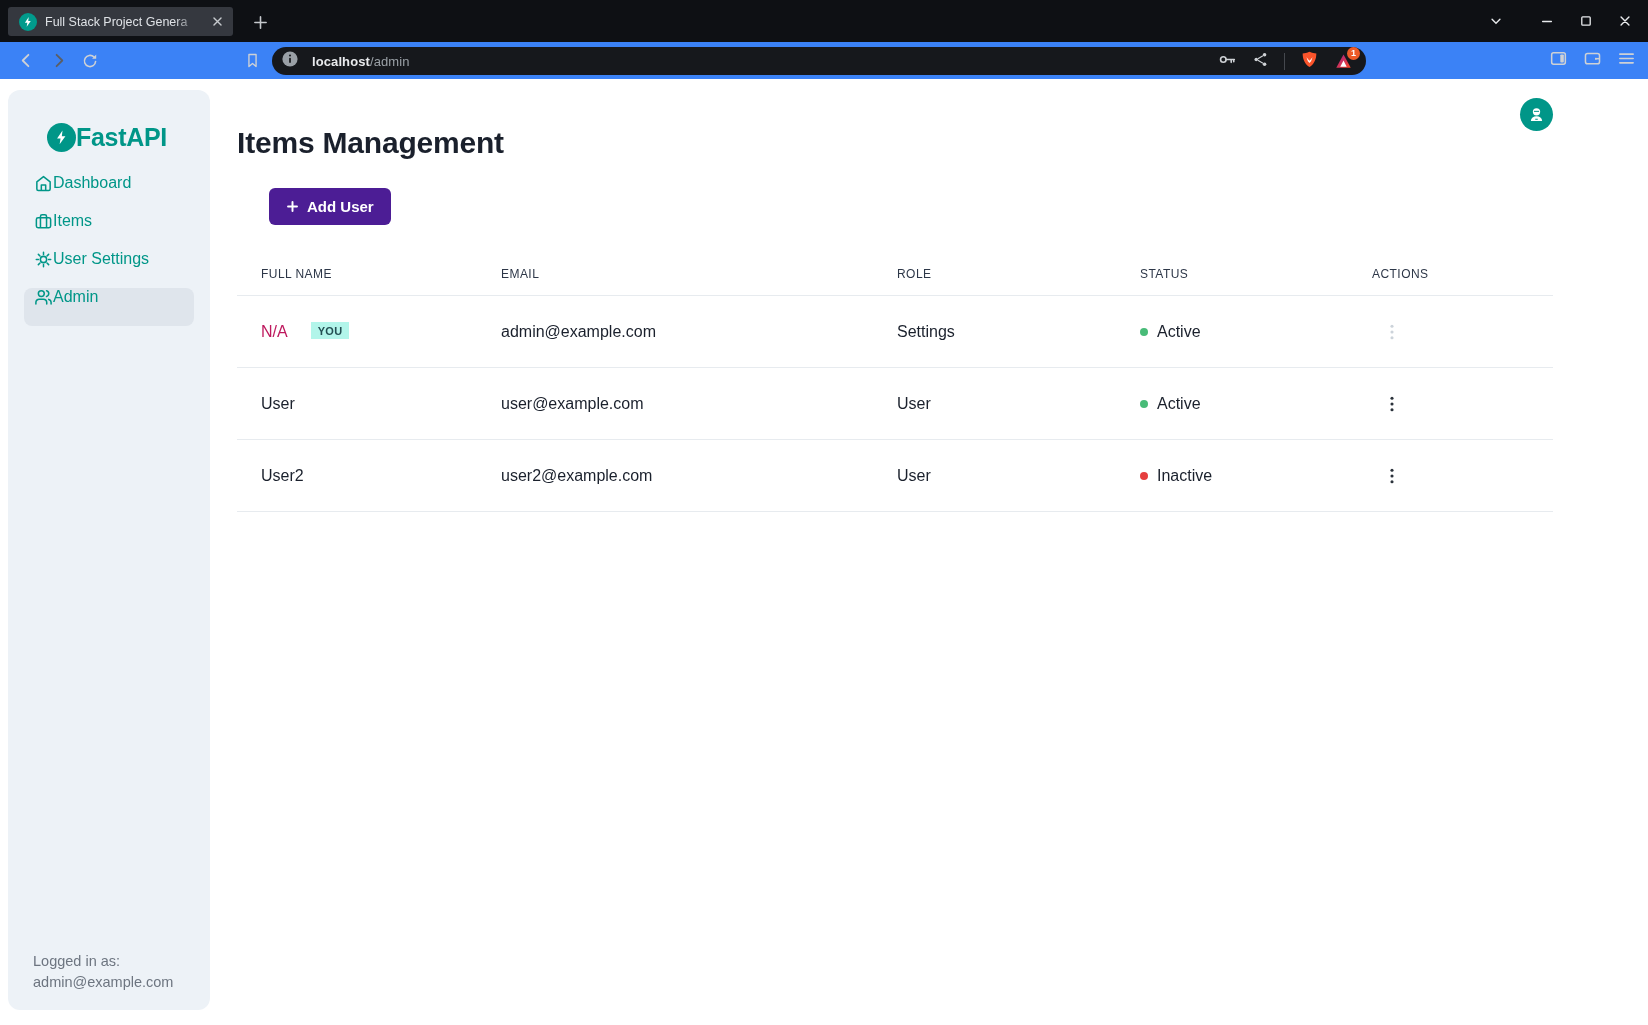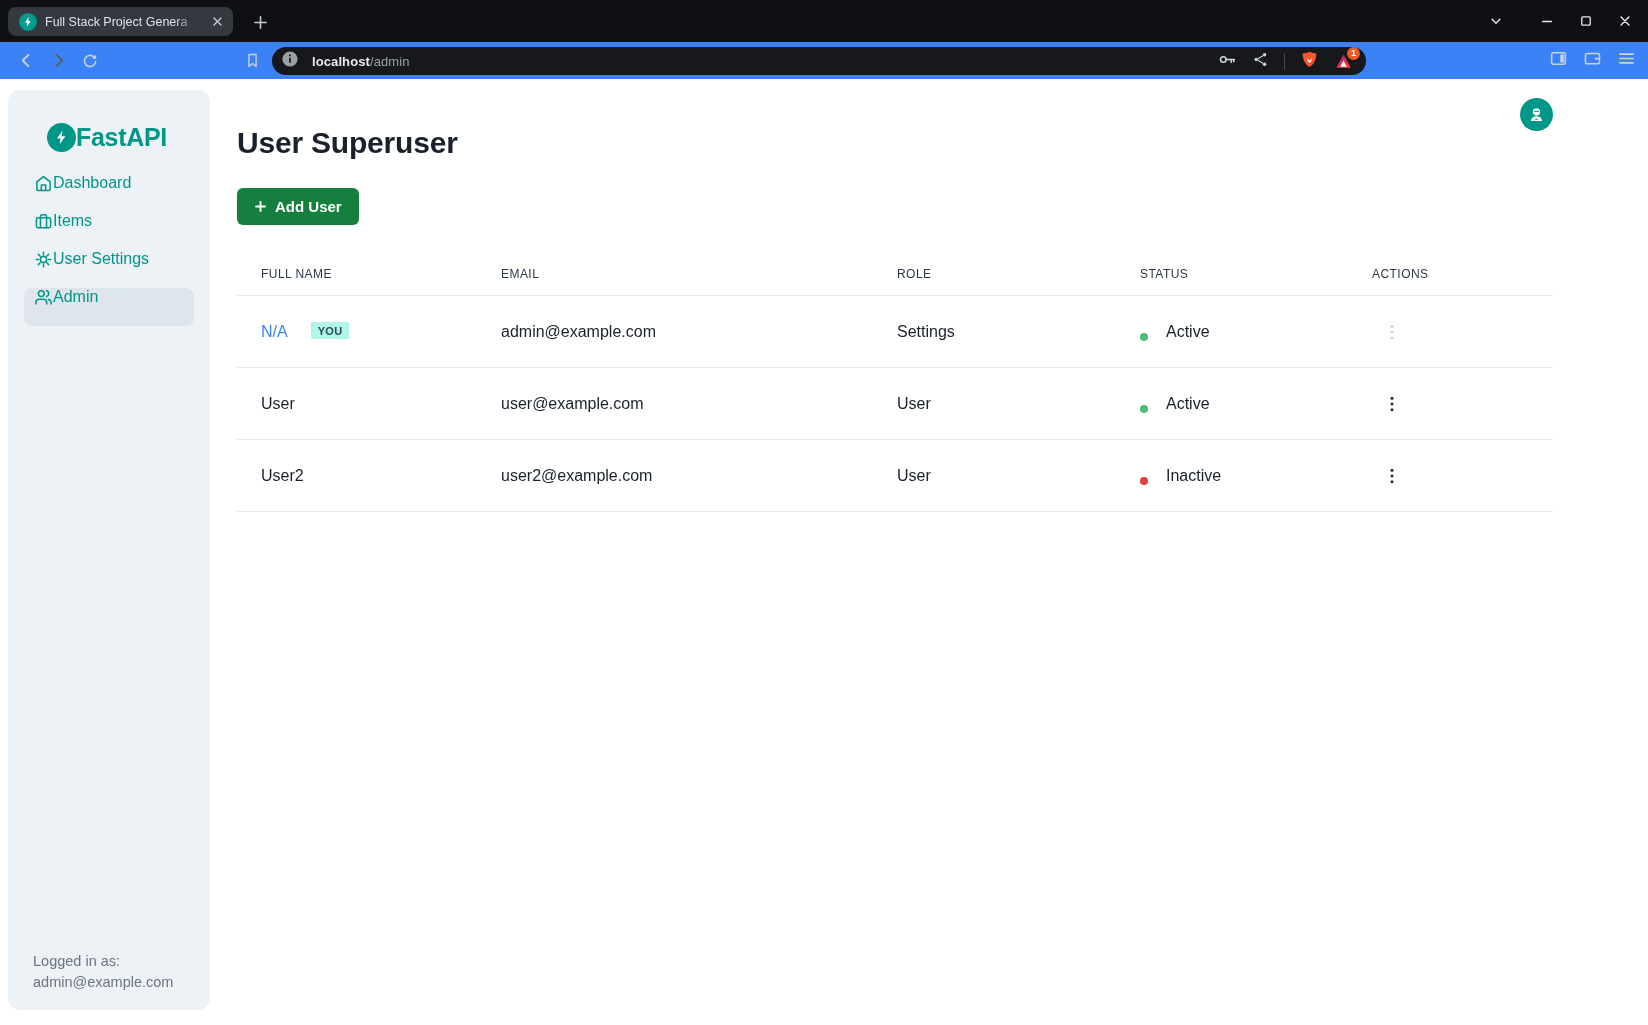--- a/index.html
+++ b/index.html
@@ -2,21 +2,21 @@
 <html><head>
 <meta charset="utf-8">
 <style>
   * { margin:0; padding:0; box-sizing:border-box; }
   html,body { width:1648px; height:1025px; overflow:hidden; }
   body { font-family:"Liberation Sans", sans-serif; background:#fff; }
 
   
   .tabstrip { position:relative; height:42px; background:#0e1014; }
   .tab { position:absolute; left:8px; top:7px; width:225px; height:29px;
-         background:#35383f; border-radius:8px; display:flex; align-items:center;
+         background:#35383f; border-radius:3px; display:flex; align-items:center;
          gap:8px; padding:0 9px 0 11px; cursor:default; }
   .favicon { width:18px; height:18px; border-radius:50%; background:#019a8c;
              display:flex; align-items:center; justify-content:center; flex:none; }
   .tab-title { color:#dfe2e6; font-size:12.5px; white-space:nowrap; overflow:hidden;
                flex:1; -webkit-mask-image:linear-gradient(90deg,#000 82%,transparent 98%);
                mask-image:linear-gradient(90deg,#000 82%,transparent 98%); }
   .tab-close { color:#c6c9cd; display:flex; flex:none; cursor:pointer; }
   .newtab-btn { position:absolute; left:247px; top:9px; width:26px; height:26px;
                 display:flex; align-items:center; justify-content:center;
                 color:#c6c9cd; cursor:pointer; }
@@ -65,36 +65,36 @@
                     font-size:14.5px; line-height:1.45; }
 
   .avatar-btn { position:absolute; top:19px; right:95px; width:33px; height:33px;
                 border-radius:50%; background:#009688; border:none; display:flex;
                 align-items:center; justify-content:center; cursor:pointer; }
 
   .main { margin-left:237px; width:1316px; }
   .page-title { padding-top:47px; font-size:30px; font-weight:700; color:#1a202c;
                 letter-spacing:-.2px; }
   .add-user-btn { margin-top:28px; height:37px; padding:0 17px; border:none;
-                  border-radius:6px; background:#15803d; color:#fff; font-size:15px;
+                  border-radius:6px; background:#4c1d95; color:#fff; font-size:15px;
                   font-weight:700; font-family:"Liberation Sans",sans-serif;
-                  display:inline-flex; align-items:center; gap:8px; cursor:pointer; }
+                  display:inline-flex; align-items:center; gap:8px; cursor:pointer;margin-left:32px; }
 
   table.users { margin-top:36px; width:100%; border-collapse:collapse; table-layout:fixed; }
   col.c1{width:240px} col.c2{width:396px} col.c3{width:243px} col.c4{width:232px} col.c5{width:auto}
   th { text-align:left; font-size:12px; font-weight:400; color:#2d3748;
        text-transform:uppercase; letter-spacing:.45px; padding:6px 0 14px 24px;
        border-bottom:1px solid #e7ebef; }
   td { height:72px; padding-left:24px; border-bottom:1px solid #e7ebef;
        font-size:16px; color:#1a202c; vertical-align:middle; }
-  .muted { color:#3b82f6; }
+  .muted { color:#be185d; }
   .you-badge { display:inline-block; margin-left:23px; padding:2.5px 7px;
                border-radius:0; background:#b2f5ea; color:#234e52; font-size:11px;
                font-weight:700; letter-spacing:.3px; vertical-align:2px; }
-  .status { display:flex; align-items:flex-end; gap:18px; }
+  .status { display:flex; align-items:center; gap:9px; }
   .dot { width:8px; height:8px; border-radius:50%; flex:none; }
   .dot-green { background:#48bb78; }
   .dot-red { background:#e53e3e; }
   .kebab-btn { background:none; border:none; margin-left:12px; padding:4px 6px;
                color:#2b323b; cursor:pointer; display:inline-flex; }
   .kebab-btn.disabled { color:#ccd3da; cursor:default; }
 </style>
 </head>
 <body>
 
@@ -286,21 +286,21 @@
   <button class="avatar-btn">
     <svg width="17" height="17" viewBox="0 0 20 20">
         <circle cx="10" cy="6.9" r="4.3" fill="#fff"></circle>
         <path d="M7 6.3h6" stroke="#009688" stroke-width="1.2"></path>
         <path d="M3.4 17.6a6.6 5.6 0 0 1 13.2 0z" fill="#fff"></path>
         <path d="M8.5 15.6h3" stroke="#009688" stroke-width="1.2"></path>
       </svg>
   </button>
 
   <main class="main">
-    <h1 class="page-title">User Superuser</h1>
+    <h1 class="page-title">Items Management</h1>
 
     <button class="add-user-btn">
       <svg width="13" height="13" viewBox="0 0 18 18">
           <path d="M9 2.8v12.4M2.8 9h12.4" stroke="#fff" stroke-width="2.7" stroke-linecap="round"></path>
         </svg>
       <span>Add User</span>
     </button>
 
     <table class="users">
       <colgroup>

